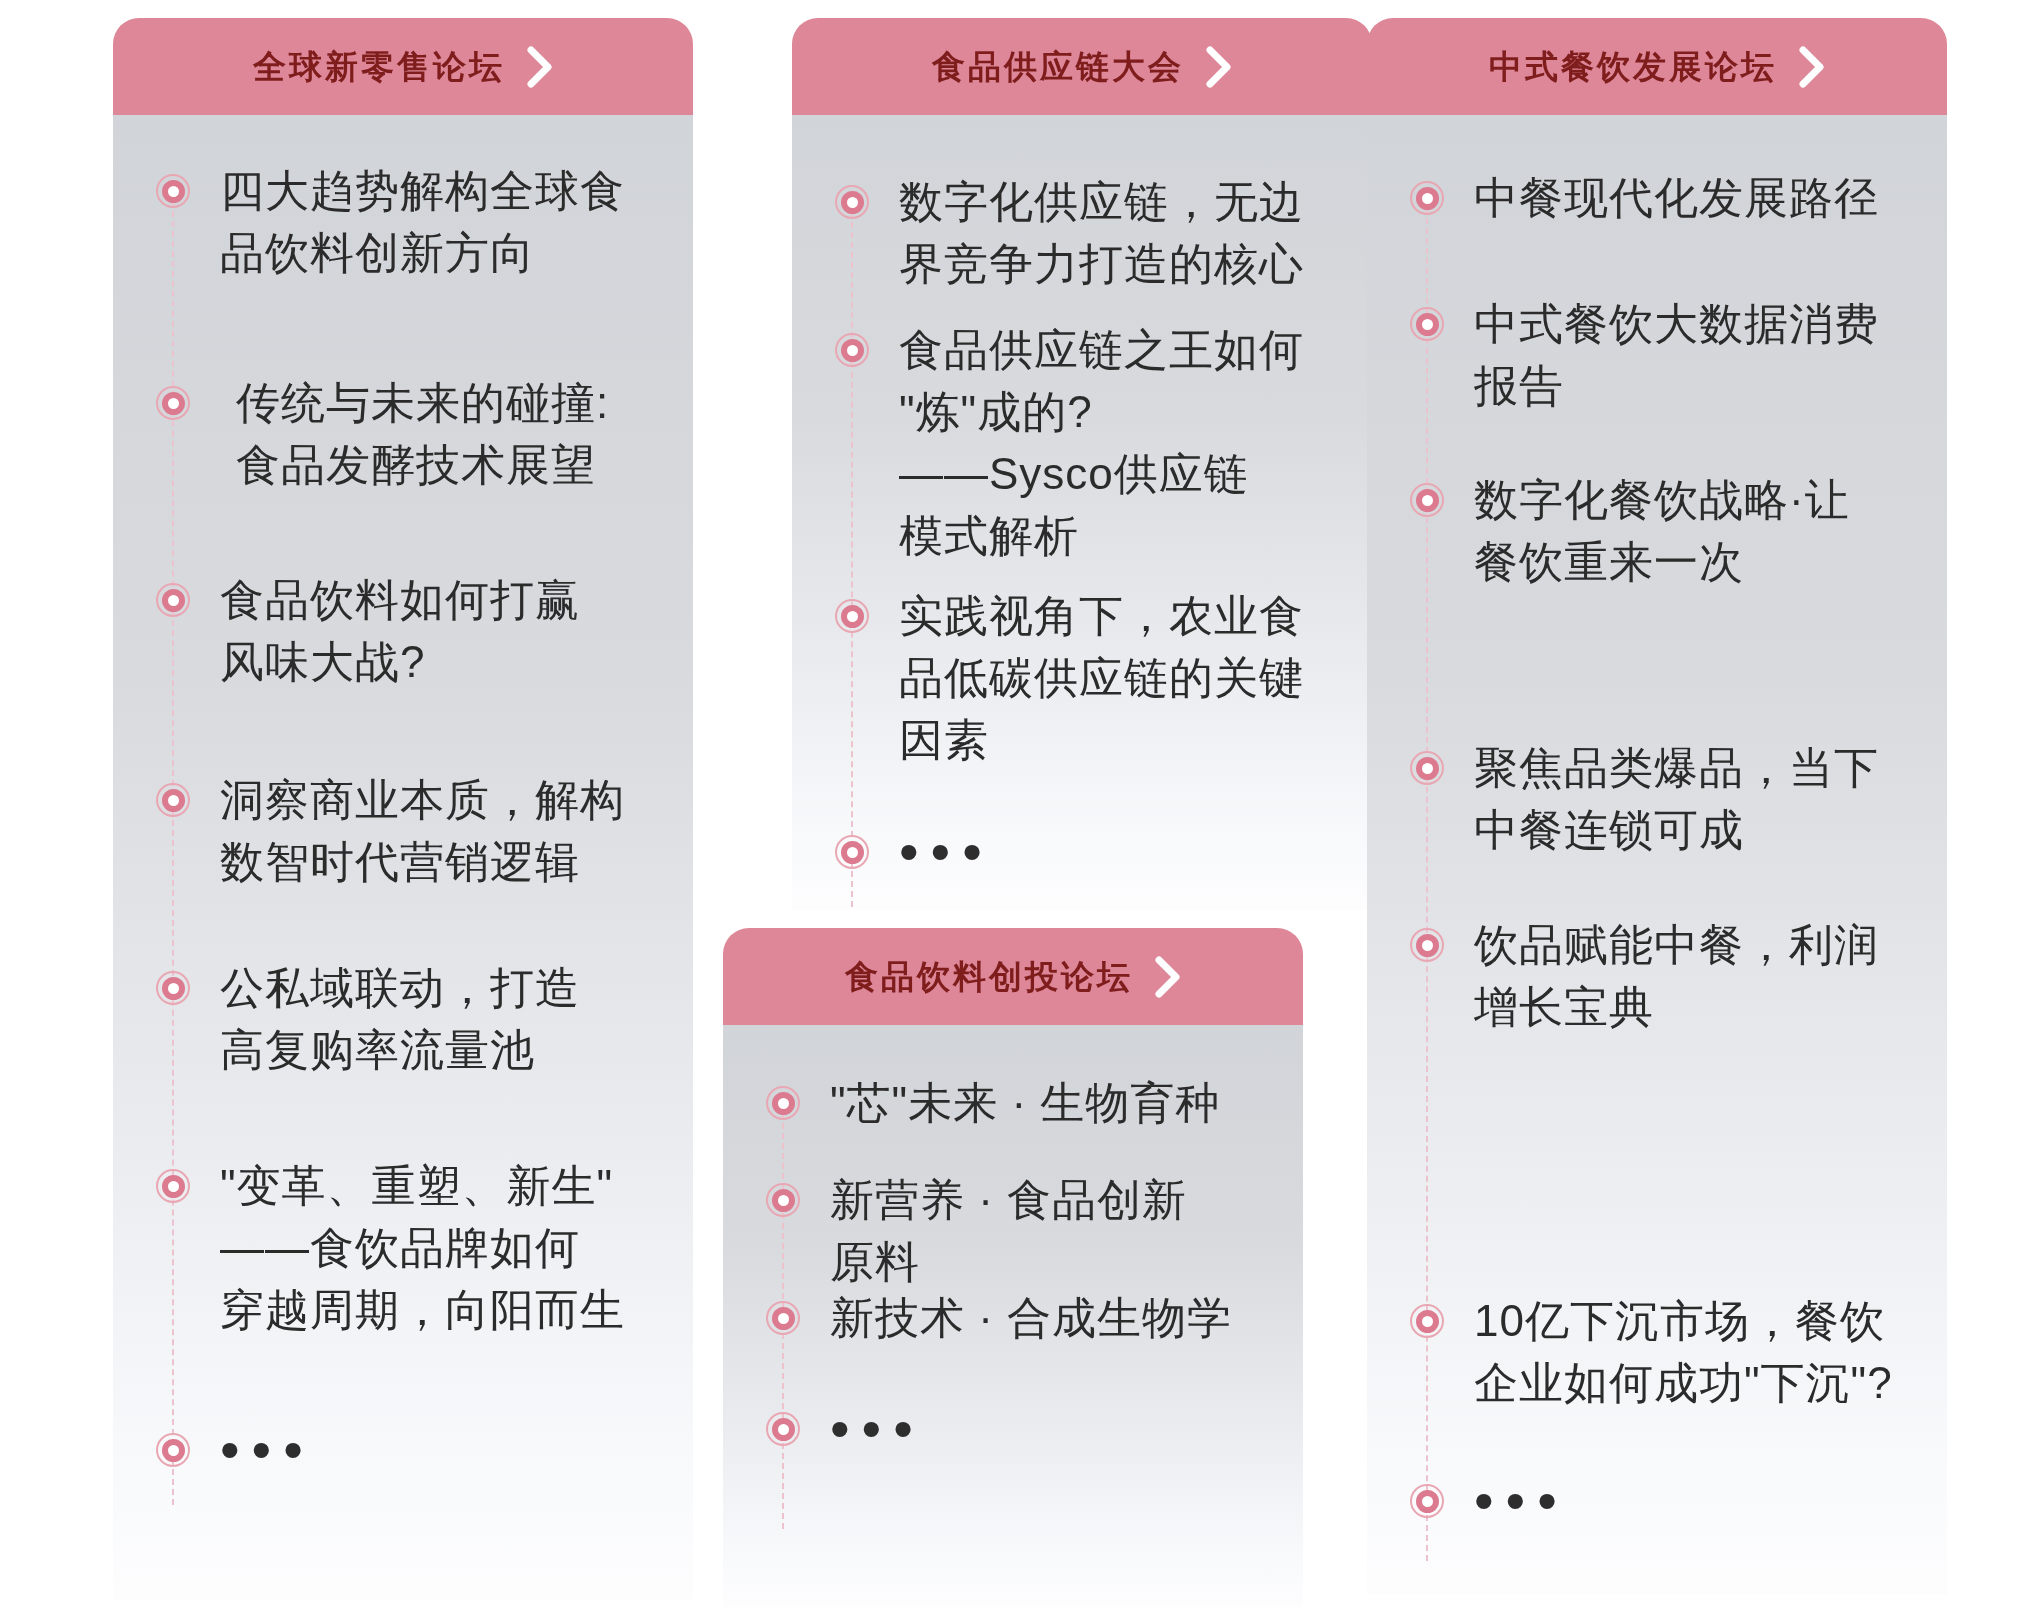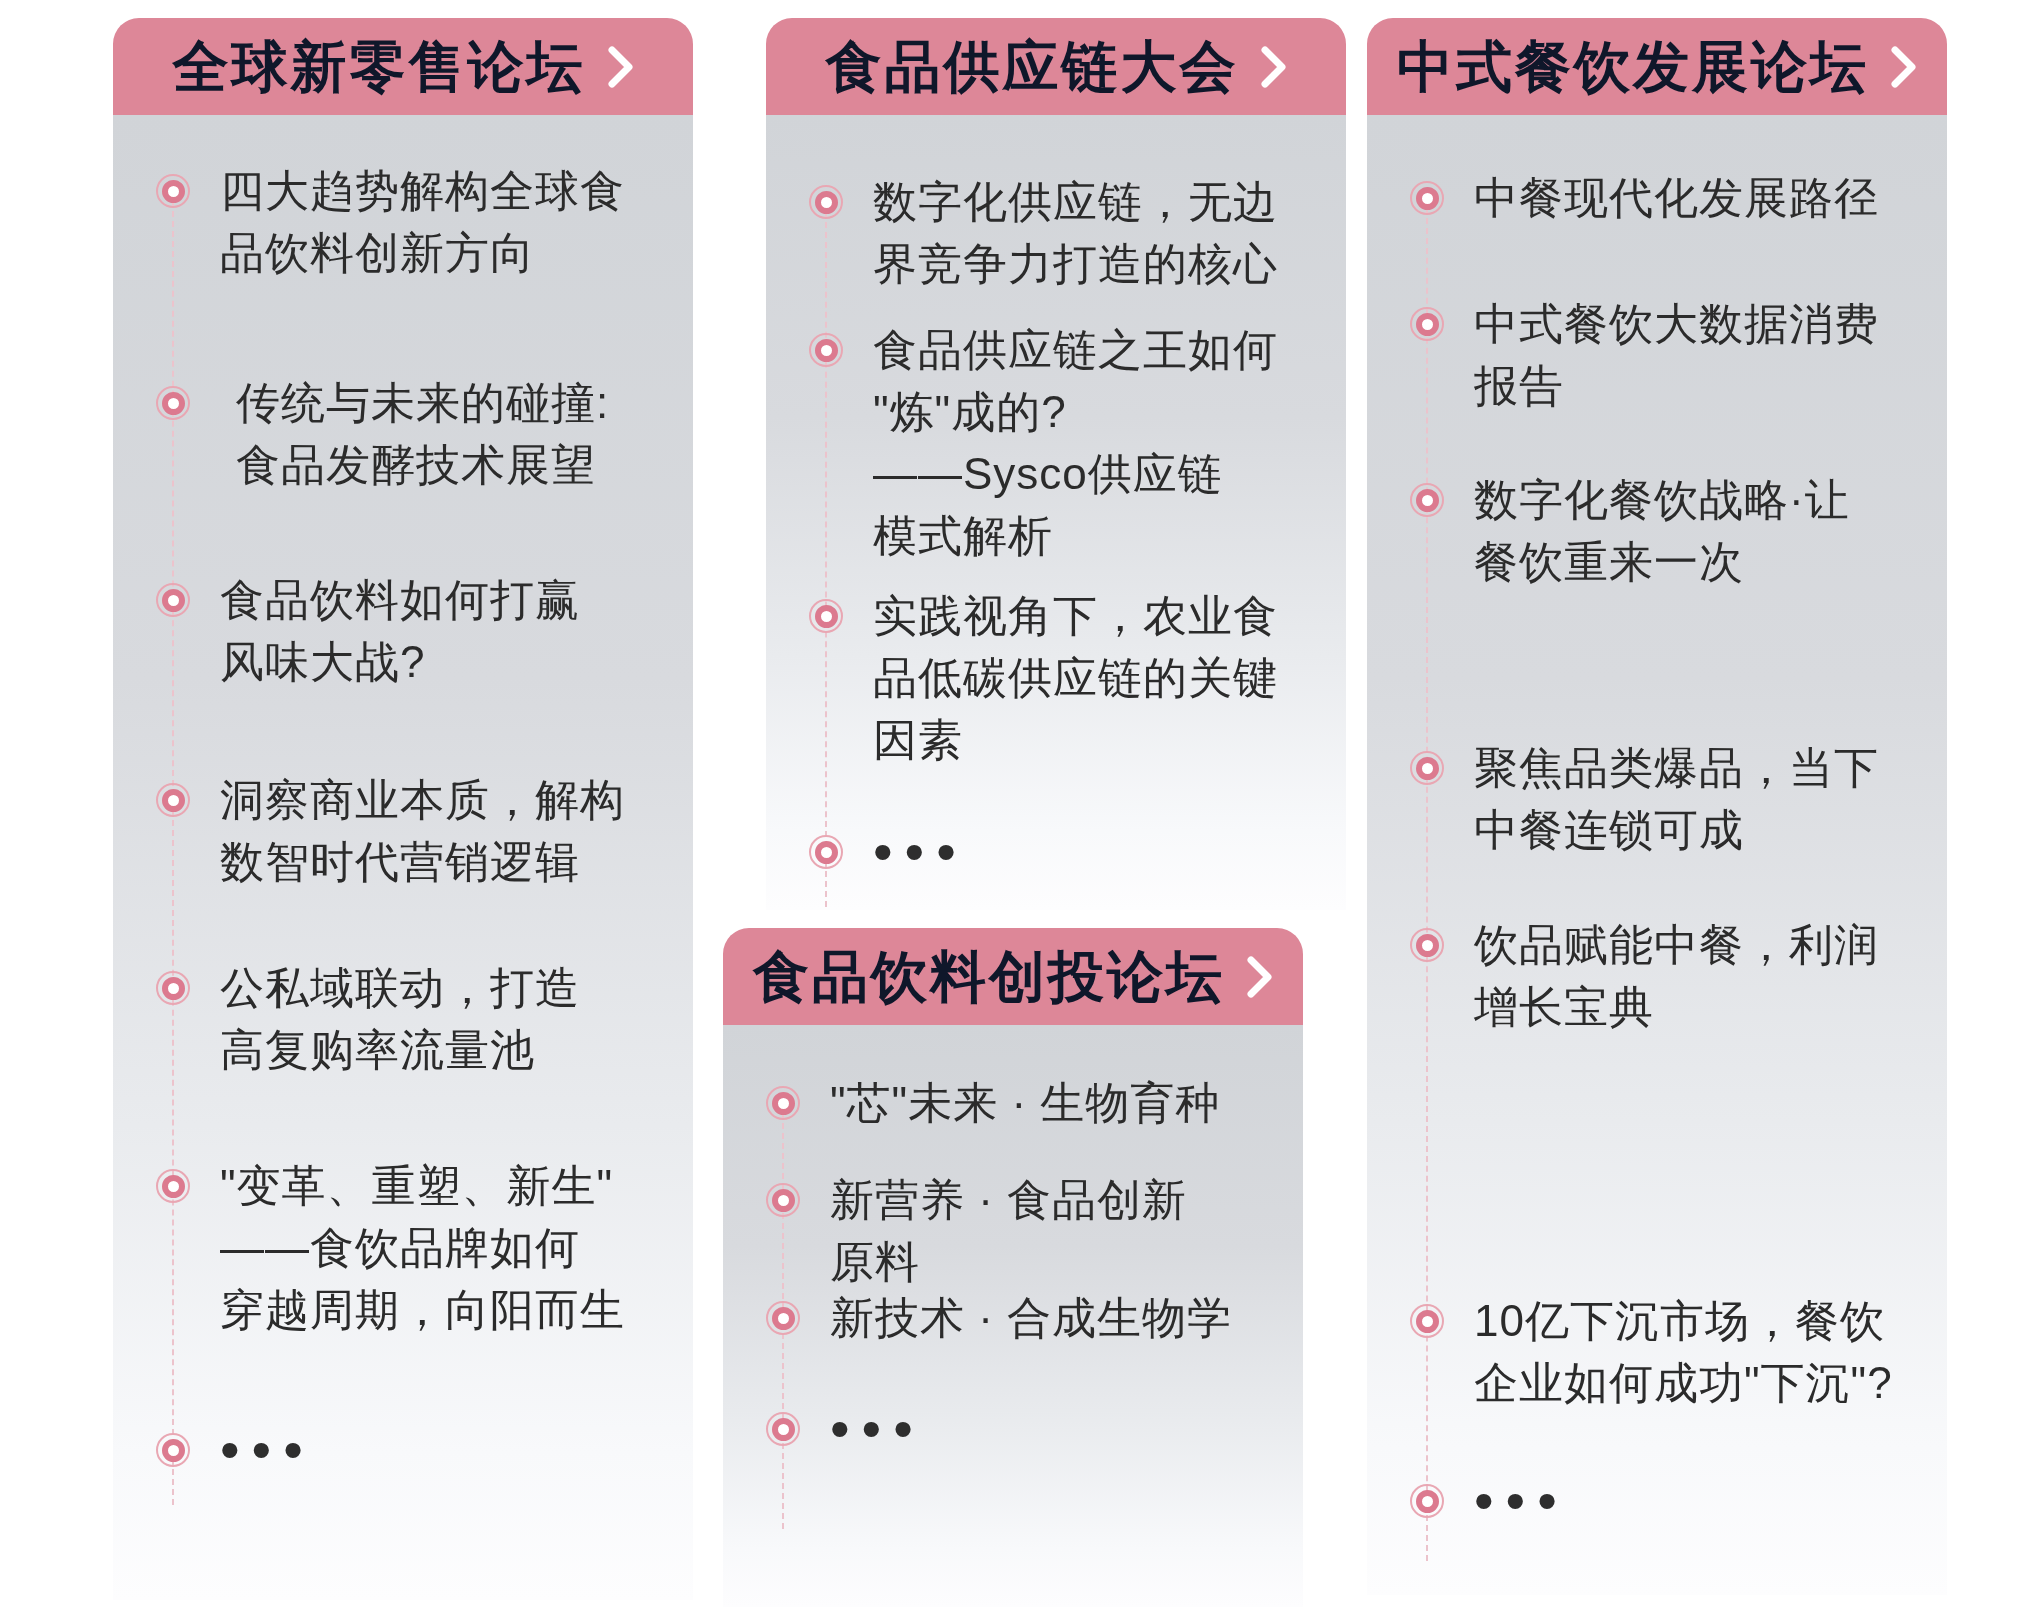--- a/index.html
+++ b/index.html
@@ -6,21 +6,21 @@
   .board{
     position:relative;width:2031px;height:1614px;background:#ffffff;overflow:hidden;
     font-family:"Liberation Sans","DejaVu Sans",sans-serif;
   }
   .panel{position:absolute;width:580px;}
   .panel-header{
     height:97px;background:#dd8798;border-radius:26px 26px 0 0;
     display:flex;align-items:center;justify-content:center;gap:22px;
   }
   .panel-title{
-    color:#0f172a;font-size:56px;font-weight:700;letter-spacing:3px;line-height:1;
+    color:#7f1d1d;font-size:33px;font-weight:700;letter-spacing:3px;line-height:1;
     white-space:nowrap;
   }
   .chev{display:flex;align-items:center;}
   .panel-body{
     position:relative;width:100%;
     background:linear-gradient(180deg,#d1d4d8 0%,#d8dade 38%,#e9ebee 68%,#f8f9fb 90%,#fdfdfe 100%);
   }
   .tl{position:absolute;left:59px;width:0;border-left:2px dashed #ecc3cc;}
   .item{position:absolute;left:0;right:0;}
   .bullet{
@@ -87,21 +87,21 @@
 ——食饮品牌如何
 穿越周期，向阳而生</div>
       </div>
       <div class="item" style="top:1304px;">
         <span class="bullet"></span>
         <div class="txt dots">•••</div>
       </div>
     </div>
   </section>
 
-  <section class="panel" style="left:718px;top:18px;padding-left:48px;">
+  <section class="panel" style="left:744px;top:18px;padding-left:48px;">
     <header class="panel-header">
       <span class="panel-title">食品供应链大会</span>
       <span class="chev">
         <svg width="26" height="44" viewBox="0 0 26 44">
             <polyline points="4,5 21,22 4,39" fill="none" stroke="#ffffff" stroke-width="7" stroke-linecap="round" stroke-linejoin="round"></polyline>
           </svg>
       </span>
     </header>
     <div class="panel-body" style="height:795px;">
       <div class="tl" style="top:87px;height:705px;"></div>

